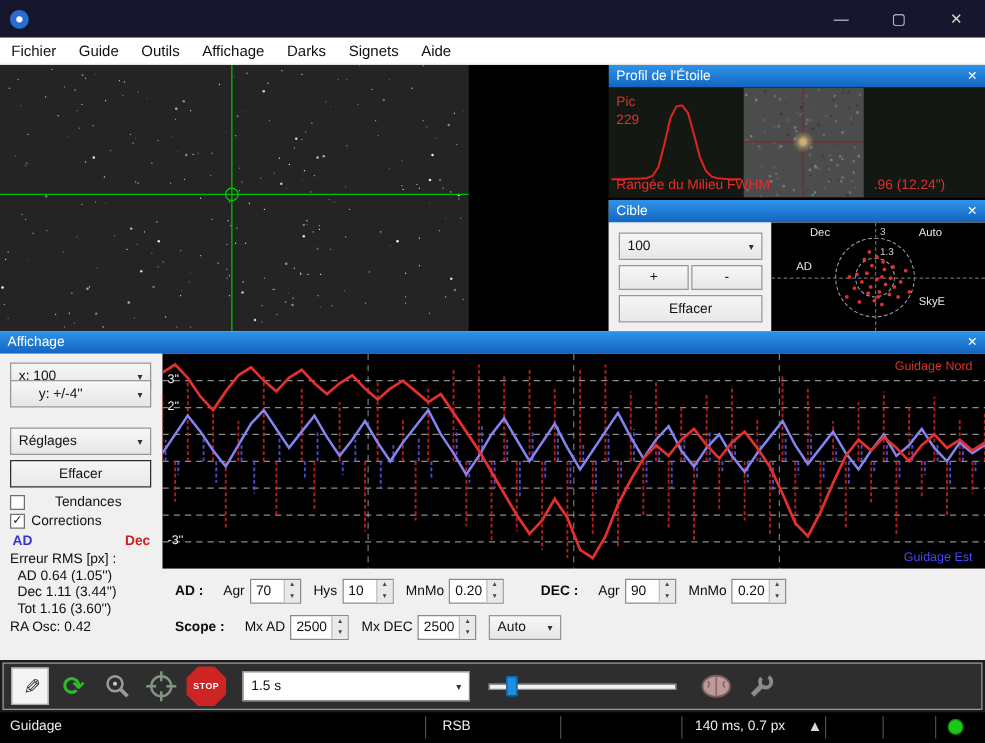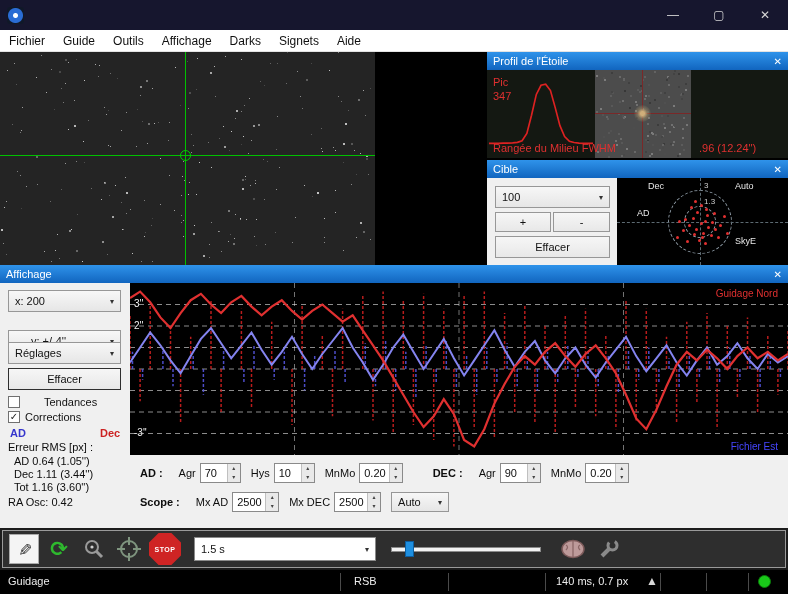--- a/index.html
+++ b/index.html
@@ -61,21 +61,21 @@
   #tgt-cross-h{position:absolute;left:0;top:44px;width:171px;height:0;border-top:1px dashed #5d6a72;}
   #tgt-cross-v{position:absolute;left:83px;top:0;width:0;height:87px;border-left:1px dashed #5d6a72;}
   .tgt-label{position:absolute;color:#e8e8e8;font-size:9px;}
   .ring-label{position:absolute;color:#cfcfcf;font-size:8px;}
   .tgt-dot{position:absolute;width:3px;height:3px;background:#e23030;border-radius:50%;}
 
   
   #history-panel{position:absolute;left:0;top:265px;width:788px;height:263px;background:#f0f0f0;}
   #history-left{position:absolute;left:0;top:18px;width:130px;height:245px;background:#f0f0f0;}
   .ctl{position:absolute;left:8px;width:113px;height:22px;}
-  #hx-scale{top:7px;} #hy-scale{top:47px;padding-left:22px;} #h-settings{top:59px;}
+  #hx-scale{top:7px;} #hy-scale{top:21px;padding-left:22px;} #h-settings{top:59px;}
   #h-clear{top:85px;border:1px solid #2f2f2f;}
   .check-row{position:absolute;left:8px;display:flex;align-items:center;font-size:11px;color:#111;gap:5px;}
   #row-trends{top:113px;gap:24px;} #row-corrections{top:128px;}
   .checkbox{width:12px;height:12px;border:1px solid #707070;background:#fff;font-size:10px;line-height:10px;text-align:center;color:#1a1a1a;}
   #hl-ad{position:absolute;left:10px;top:144px;color:#3535cc;font-size:11px;font-weight:bold;}
   #hl-dec{position:absolute;left:100px;top:144px;color:#cc2222;font-size:11px;font-weight:bold;}
   .rms{position:absolute;left:8px;font-size:11px;color:#0d0d0d;white-space:nowrap;}
   #rms-h{top:158px;} #rms-ra{top:172px;left:14px;} #rms-dec{top:185px;left:14px;} #rms-tot{top:198px;left:14px;} #rms-osc{top:213px;}
   #history-graph{position:absolute;left:130px;top:18px;width:658px;height:172px;background:#000;}
   #history-svg{width:658px;height:172px;display:block;}
@@ -393,21 +393,21 @@
   </div>
 </div>
 
 <div id="profile-panel">
   <div class="panel-titlebar">
     <span>Profil de l'Étoile</span>
     <span class="panel-close">✕</span>
   </div>
   <div id="profile-body">
     <span id="pic-label">Pic</span>
-    <span id="pic-value">347</span>
+    <span id="pic-value">229</span>
     <svg id="profile-svg" viewBox="0 0 100 70" preserveAspectRatio="none">
         <polyline points="0.0,65.5 4.5,65.5 9.1,65.5 13.6,65.2 18.2,65.2 22.7,65.0 27.3,64.5 31.8,63.0 36.4,55.9 40.9,38.1 45.5,17.9 50.0,9.0 54.5,8.0 59.1,14.1 63.6,30.5 68.2,48.3 72.7,58.9 77.3,63.5 81.8,64.7 86.4,65.2 90.9,65.5 95.5,65.5 100.0,65.5" fill="none" stroke="#dd2222" stroke-width="1.6"></polyline>
       </svg>
     <div id="profile-thumb">
       <div id="thumb-noise">
           <div style="position:absolute;left:1px;top:5px;width:2px;height:2px;background:rgb(123,123,123)"></div>
           <div style="position:absolute;left:66px;top:45px;width:2px;height:2px;background:rgb(83,83,83)"></div>
           <div style="position:absolute;left:44px;top:21px;width:2px;height:2px;background:rgb(93,93,93)"></div>
           <div style="position:absolute;left:69px;top:22px;width:2px;height:2px;background:rgb(65,65,65)"></div>
           <div style="position:absolute;left:72px;top:45px;width:2px;height:2px;background:rgb(68,68,68)"></div>
@@ -607,21 +607,21 @@
 </div>
 
 <div id="history-panel">
   <div class="panel-titlebar">
     <span>Affichage</span>
     <span class="panel-close">✕</span>
   </div>
 
   <div id="history-left">
     <div class="dropdown ctl" id="hx-scale">
-      <span>x: 200</span>
+      <span>x: 100</span>
       <span class="dd-arrow">▾</span>
     </div>
     <div class="dropdown ctl" id="hy-scale">
       <span>y: +/-4''</span>
       <span class="dd-arrow">▾</span>
     </div>
     <div class="dropdown ctl" id="h-settings">
       <span>Réglages</span>
       <span class="dd-arrow">▾</span>
     </div>
@@ -775,21 +775,21 @@
         <line x1="650.4" y1="86" x2="650.4" y2="94.6" stroke="#5555dd" stroke-width="1.5" stroke-dasharray="3 2" opacity="0.9"></line>
         <line x1="660.5" y1="86" x2="660.5" y2="68.8" stroke="#5555dd" stroke-width="1.5" stroke-dasharray="3 2" opacity="0.9"></line>
         <polyline points="0.0,79.5 10.1,64.5 20.2,49.5 30.4,62.3 40.5,77.4 50.6,90.3 60.7,73.1 70.9,55.9 81.0,45.1 91.1,60.2 101.2,75.3 111.4,62.3 121.5,49.5 131.6,66.7 141.7,81.7 151.8,68.8 162.0,53.8 172.1,71.0 182.2,86.0 192.3,71.0 202.5,58.0 212.6,45.1 222.7,64.5 232.8,79.5 243.0,96.8 253.1,81.7 263.2,64.5 273.3,51.6 283.4,68.8 293.6,86.0 303.7,71.0 313.8,55.9 323.9,75.3 334.1,92.5 344.2,77.4 354.3,62.3 364.4,47.3 374.6,66.7 384.7,83.8 394.8,68.8 404.9,58.0 415.0,77.4 425.2,90.3 435.3,75.3 445.4,64.5 455.5,81.7 465.7,94.6 475.8,79.5 485.9,66.7 496.0,53.8 506.2,73.1 516.3,88.2 526.4,75.3 536.5,62.3 546.6,79.5 556.8,92.5 566.9,77.4 577.0,64.5 587.1,81.7 597.3,73.1 607.4,60.2 617.5,75.3 627.6,86.0 637.8,71.0 647.9,79.5 658.0,73.1" fill="none" stroke="#8484f0" stroke-width="2"></polyline>
         <polyline points="0.0,15.0 10.1,8.6 20.2,19.3 30.4,34.4 40.5,45.1 50.6,30.1 60.7,17.2 70.9,10.8 81.0,21.5 91.1,30.1 101.2,19.3 111.4,12.9 121.5,23.6 131.6,32.3 141.7,23.6 151.8,17.2 162.0,27.9 172.1,36.6 182.2,27.9 192.3,21.5 202.5,30.1 212.6,38.7 222.7,32.3 232.8,47.3 243.0,62.3 253.1,77.4 263.2,94.6 273.3,111.8 283.4,129.0 293.6,144.1 303.7,133.3 313.8,116.1 323.9,131.2 334.1,156.9 344.2,163.4 354.3,146.2 364.4,120.4 374.6,101.0 384.7,83.8 394.8,73.1 404.9,81.7 415.0,68.8 425.2,60.2 435.3,73.1 445.4,83.8 455.5,71.0 465.7,62.3 475.8,75.3 485.9,90.3 496.0,111.8 506.2,135.4 516.3,146.2 526.4,126.8 536.5,103.2 546.6,81.7 556.8,68.8 566.9,77.4 577.0,66.7 587.1,75.3 597.3,86.0 607.4,73.1 617.5,64.5 627.6,75.3 637.8,68.8 647.9,77.4 658.0,71.0" fill="none" stroke="#e03030" stroke-width="2.2"></polyline>
       </svg>
   </div>
   <span class="ylab" id="yl-3">3''</span>
   <span class="ylab" id="yl-2">2''</span>
   <span class="ylab" id="yl-m3">-3''</span>
   <span id="legend-north">Guidage Nord</span>
-  <span id="legend-east">Fichier Est</span>
+  <span id="legend-east">Guidage Est</span>
 
   <div id="history-controls">
     <div class="ctl-row" id="ctl-row1">
       <span class="sec">AD :</span>
       <span class="lbl">Agr</span>
       <span class="spin">
         <span class="spin-val">70</span>
         <span class="spin-btns">
             <span class="spin-up">▴</span>
             <span class="spin-dn">▾</span>

